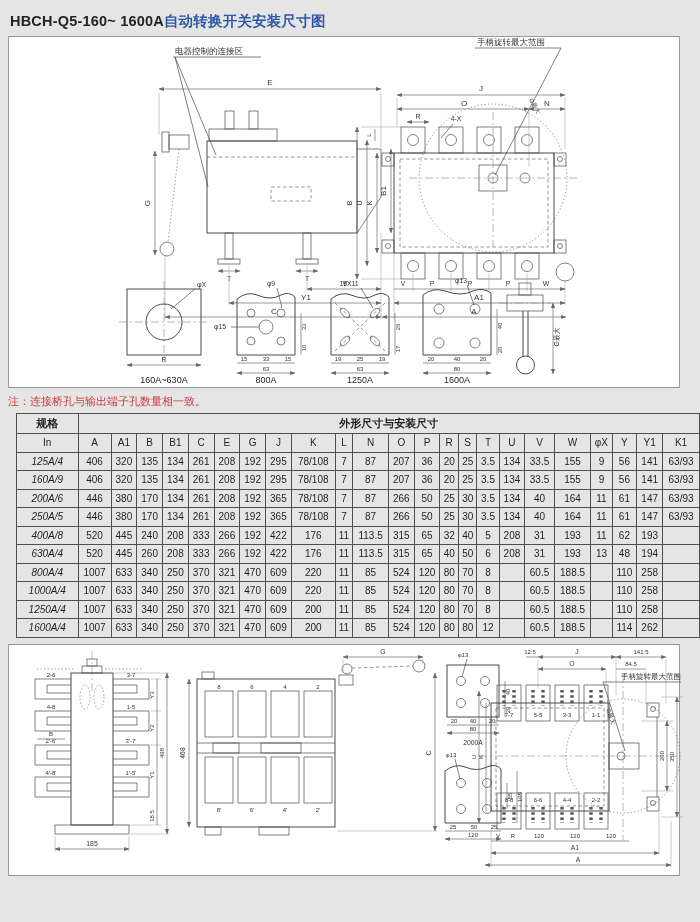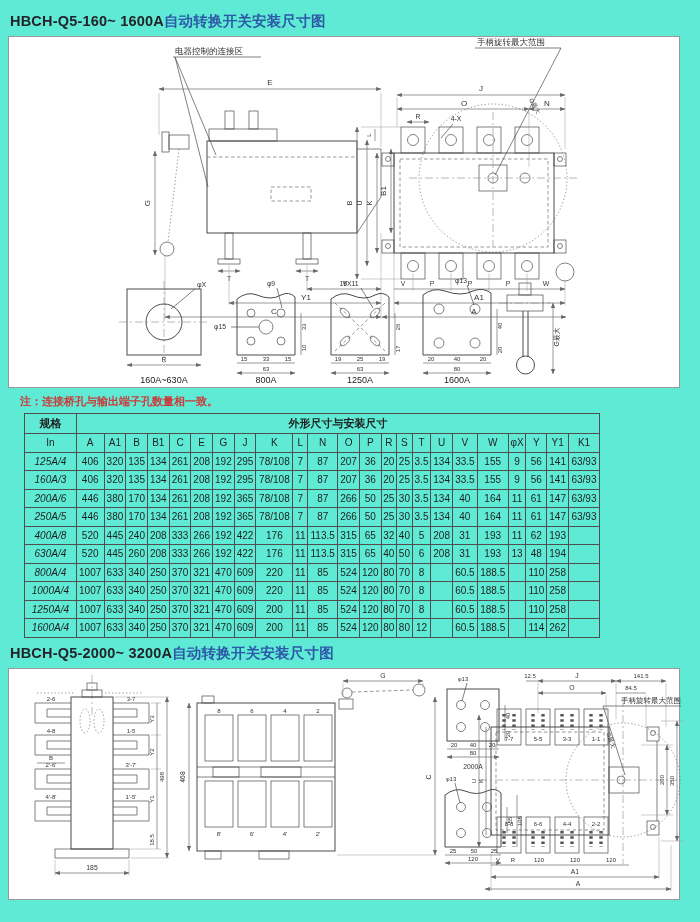--- a/index.html
+++ b/index.html
@@ -1,22 +1,22 @@
 <!DOCTYPE html>
 <html><head>
 <meta charset="utf-8">
 <style>
   html,body{margin:0;padding:0;background:#ffffff;}
   body{width:700px;font-family:"Liberation Sans",sans-serif;}
-  .page{width:700px;height:922px;box-sizing:border-box;padding:6px 20px 0 8px;background:#5eead4;position:relative;}
+  .page{width:700px;height:922px;box-sizing:border-box;padding:6px 20px 0 8px;background:#e5e5e5;position:relative;}
   .sec-title{font-size:14.5px;font-weight:bold;color:#23232b;margin:6px 0 5px 2px;letter-spacing:.2px;}
   .sec-title .accent{color:#2d58a7;}
   .figbox{border:1px solid #9a9a9a;background:#fff;}
-  .note{color:#cc3a3a;font-size:11px;margin:6px 0 4px 12px;font-weight:bold;}
-  table.dims{border-collapse:collapse;width:576px;margin:2px 0 6px 16px;}
+  .note{color:#cc3a3a;font-size:11px;margin:6px 0 4px 0;}
+  table.dims{border-collapse:collapse;width:684px;margin:2px 0 6px 8px;}
   .dims th,.dims td{border:1px solid #4f4f4f;text-align:center;font-size:10px;padding:1.5px 1px;color:#1f1f1f;height:14.5px;white-space:nowrap;font-weight:normal;}
   .dims thead tr.grp th{font-size:11px;font-weight:bold;height:16px;}
   .dims td.spec{min-width:44px;font-style:italic;}
   svg{display:block;}
   svg text{font-family:"Liberation Sans",sans-serif;fill:#333;}
   .dl{font-size:8px;text-anchor:middle;}
   .dl6{font-size:6.8px;text-anchor:middle;}
   .dl5{font-size:6px;text-anchor:middle;}
   .cap{font-size:9px;text-anchor:middle;fill:#222;}
   .co{font-size:8.5px;text-anchor:start;}
@@ -323,21 +323,21 @@
           <td>3.5</td>
           <td>134</td>
           <td>33.5</td>
           <td>155</td>
           <td>9</td>
           <td>56</td>
           <td>141</td>
           <td>63/93</td>
         </tr>
         <tr>
-          <td class="spec">160A/3</td>
+          <td class="spec">160A/9</td>
           <td>406</td>
           <td>320</td>
           <td>135</td>
           <td>134</td>
           <td>261</td>
           <td>208</td>
           <td>192</td>
           <td>295</td>
           <td>78/108</td>
           <td>7</td>
@@ -559,23 +559,20 @@
           <td>60.5</td>
           <td>188.5</td>
           <td></td>
           <td>114</td>
           <td>262</td>
           <td></td>
         </tr>
       </tbody>
   </table>
 
-  <div class="sec-title">
-    <span>HBCH-Q5-2000~ 3200A</span><span class="accent">自动转换开关安装尺寸图</span>
-  </div>
 
   <div class="figbox">
   <svg width="682" height="230" viewBox="0 0 682 230">
 
     <g>
       <line class="dot" x1="28" y1="24" x2="66" y2="24"></line>
       <line class="dot" x1="96" y1="24" x2="134" y2="24"></line>
       <line class="ctr" x1="83" y1="6" x2="83" y2="48"></line>
       <rect class="sl" x="62" y="28" width="42" height="152"></rect>
       <rect class="sl2" x="73" y="21" width="20" height="7"></rect>

